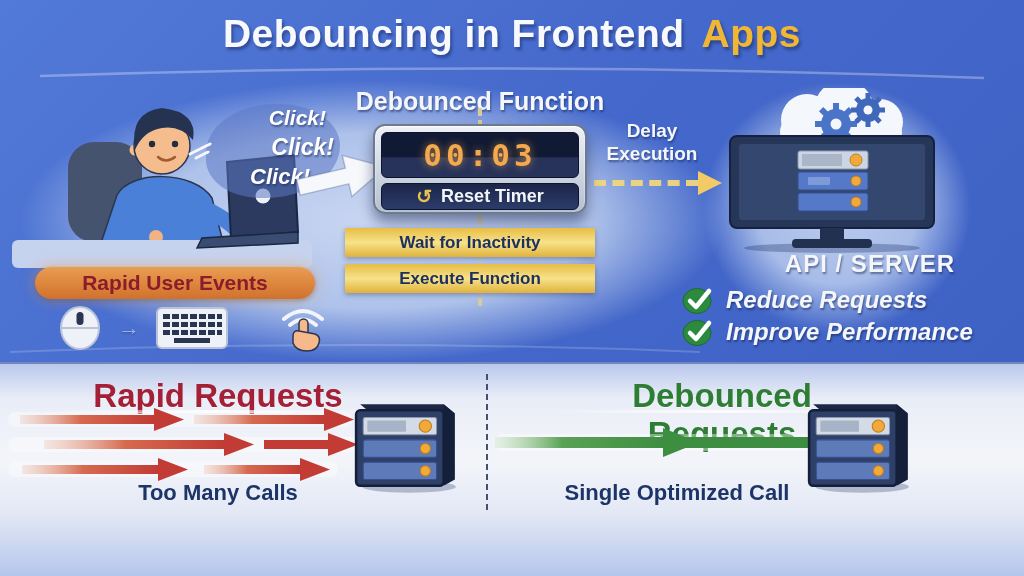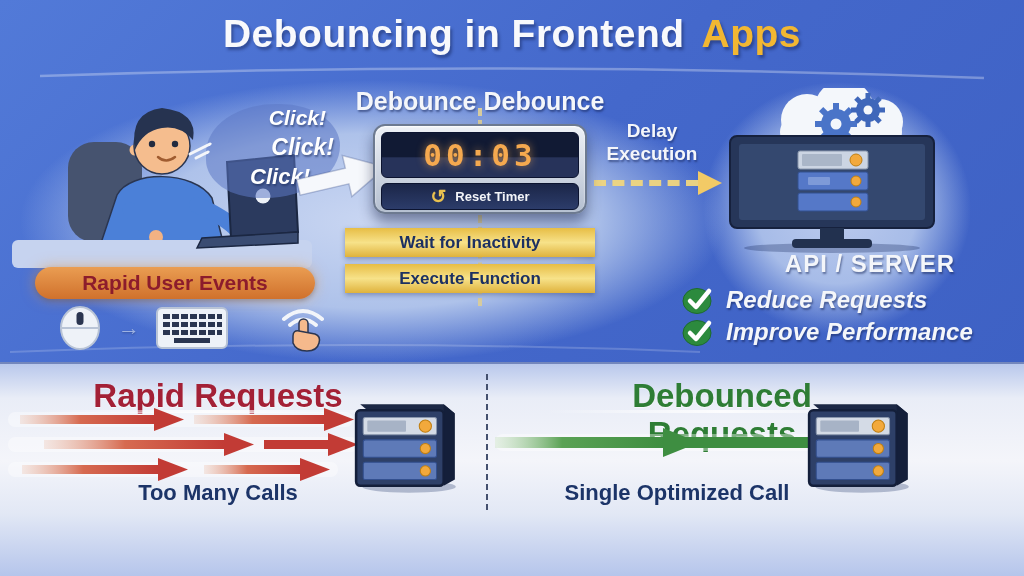--- a/index.html
+++ b/index.html
@@ -36,21 +36,21 @@
     box-shadow:0 8px 14px rgba(8,18,55,.45),inset 0 1px 2px #ffffff;box-sizing:border-box;}
   .timer-display{height:44px;border-radius:6px;border:1px solid #0c1430;
     background:linear-gradient(180deg,#111a34 55%,#27335a 56%);
     display:flex;align-items:center;justify-content:center;}
   .timer-digits{font-family:"DejaVu Sans Mono",monospace;font-weight:bold;font-size:31px;
     color:#f5a94f;letter-spacing:4px;text-shadow:0 0 8px rgba(245,169,79,.65);}
   .timer-reset{margin-top:5px;height:25px;border-radius:6px;border:1px solid #0c1430;
     background:linear-gradient(180deg,#1b2648,#2c3c6a);
     display:flex;align-items:center;justify-content:center;gap:9px;}
   .reset-glyph{color:#e9c14f;font-size:19px;font-weight:bold;line-height:1;}
-  .reset-label{color:#f2f4f8;font-size:13px;font-weight:bold;text-align:center;}
+  .reset-label{color:#f2f4f8;font-size:18px;font-weight:bold;text-align:center;}
   .step{left:345px;top:228px;width:250px;height:29px;z-index:2;display:flex;align-items:center;
     justify-content:center;font-size:17px;font-weight:bold;color:#1c3062;
     background:linear-gradient(180deg,#e7bd45 0%,#f7e289 50%,#dfb23c 100%);
     box-shadow:0 2px 5px rgba(20,35,80,.35);}
   .step2{top:264px;}
   
   .delay-label{left:597px;top:120px;width:110px;text-align:center;font-size:19px;line-height:1.2;
     font-weight:bold;color:#f4f6fa;text-shadow:1px 2px 2px rgba(18,32,80,.5);}
   .delay-dash{left:594px;top:180px;width:104px;height:0;border-top:6px dashed rgba(240,214,126,.95);}
   .delay-head{left:698px;top:171px;width:0;height:0;border-left:24px solid #f2ca66;
@@ -130,21 +130,21 @@
     <path d="M24 4 L4 14" stroke="#f4f6fa" stroke-width="3" stroke-linecap="round"></path>
     <path d="M22 12 L10 18" stroke="#f4f6fa" stroke-width="3" stroke-linecap="round"></path>
   </svg>
 
   <svg class="abs" style="left:297px;top:136px" width="92" height="72" viewBox="0 0 92 72">
     <g transform="rotate(-13 46 40)">
       <polygon points="0,33 50,33 50,20 90,41 50,62 50,49 0,49" fill="#f6f8fc" stroke="rgba(30,50,110,0.25)" stroke-width="1.5"></polygon>
     </g>
   </svg>
 
-  <div class="abs debounce-heading">Debounce Debounce</div>
+  <div class="abs debounce-heading">Debounced Function</div>
   <div class="abs timeline-dash"></div>
   <div class="abs timer">
     <div class="timer-display">
       <span class="timer-digits">00:03</span>
     </div>
     <div class="timer-reset">
       <span class="reset-glyph">↺</span>
       <span class="reset-label">Reset Timer</span>
     </div>
   </div>

